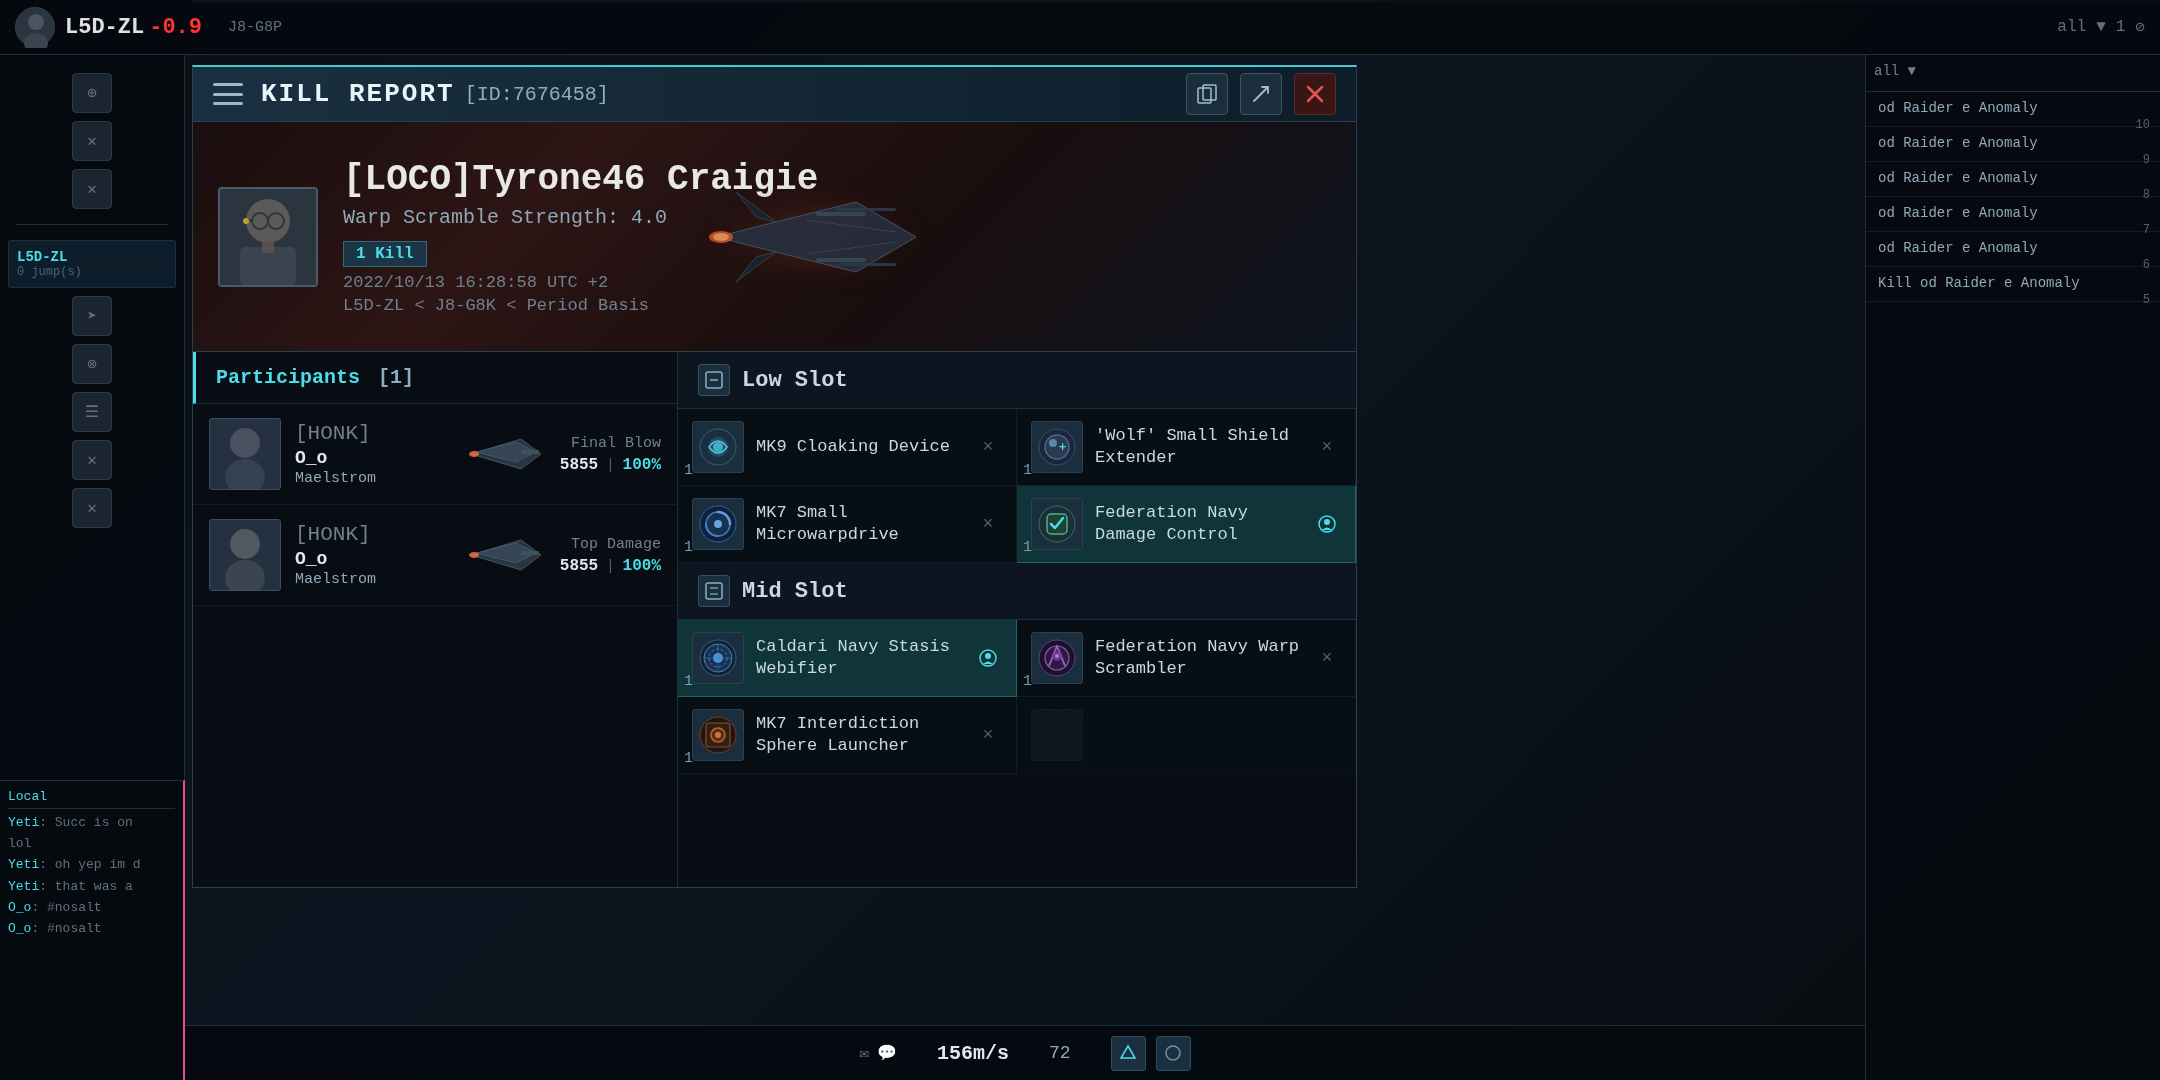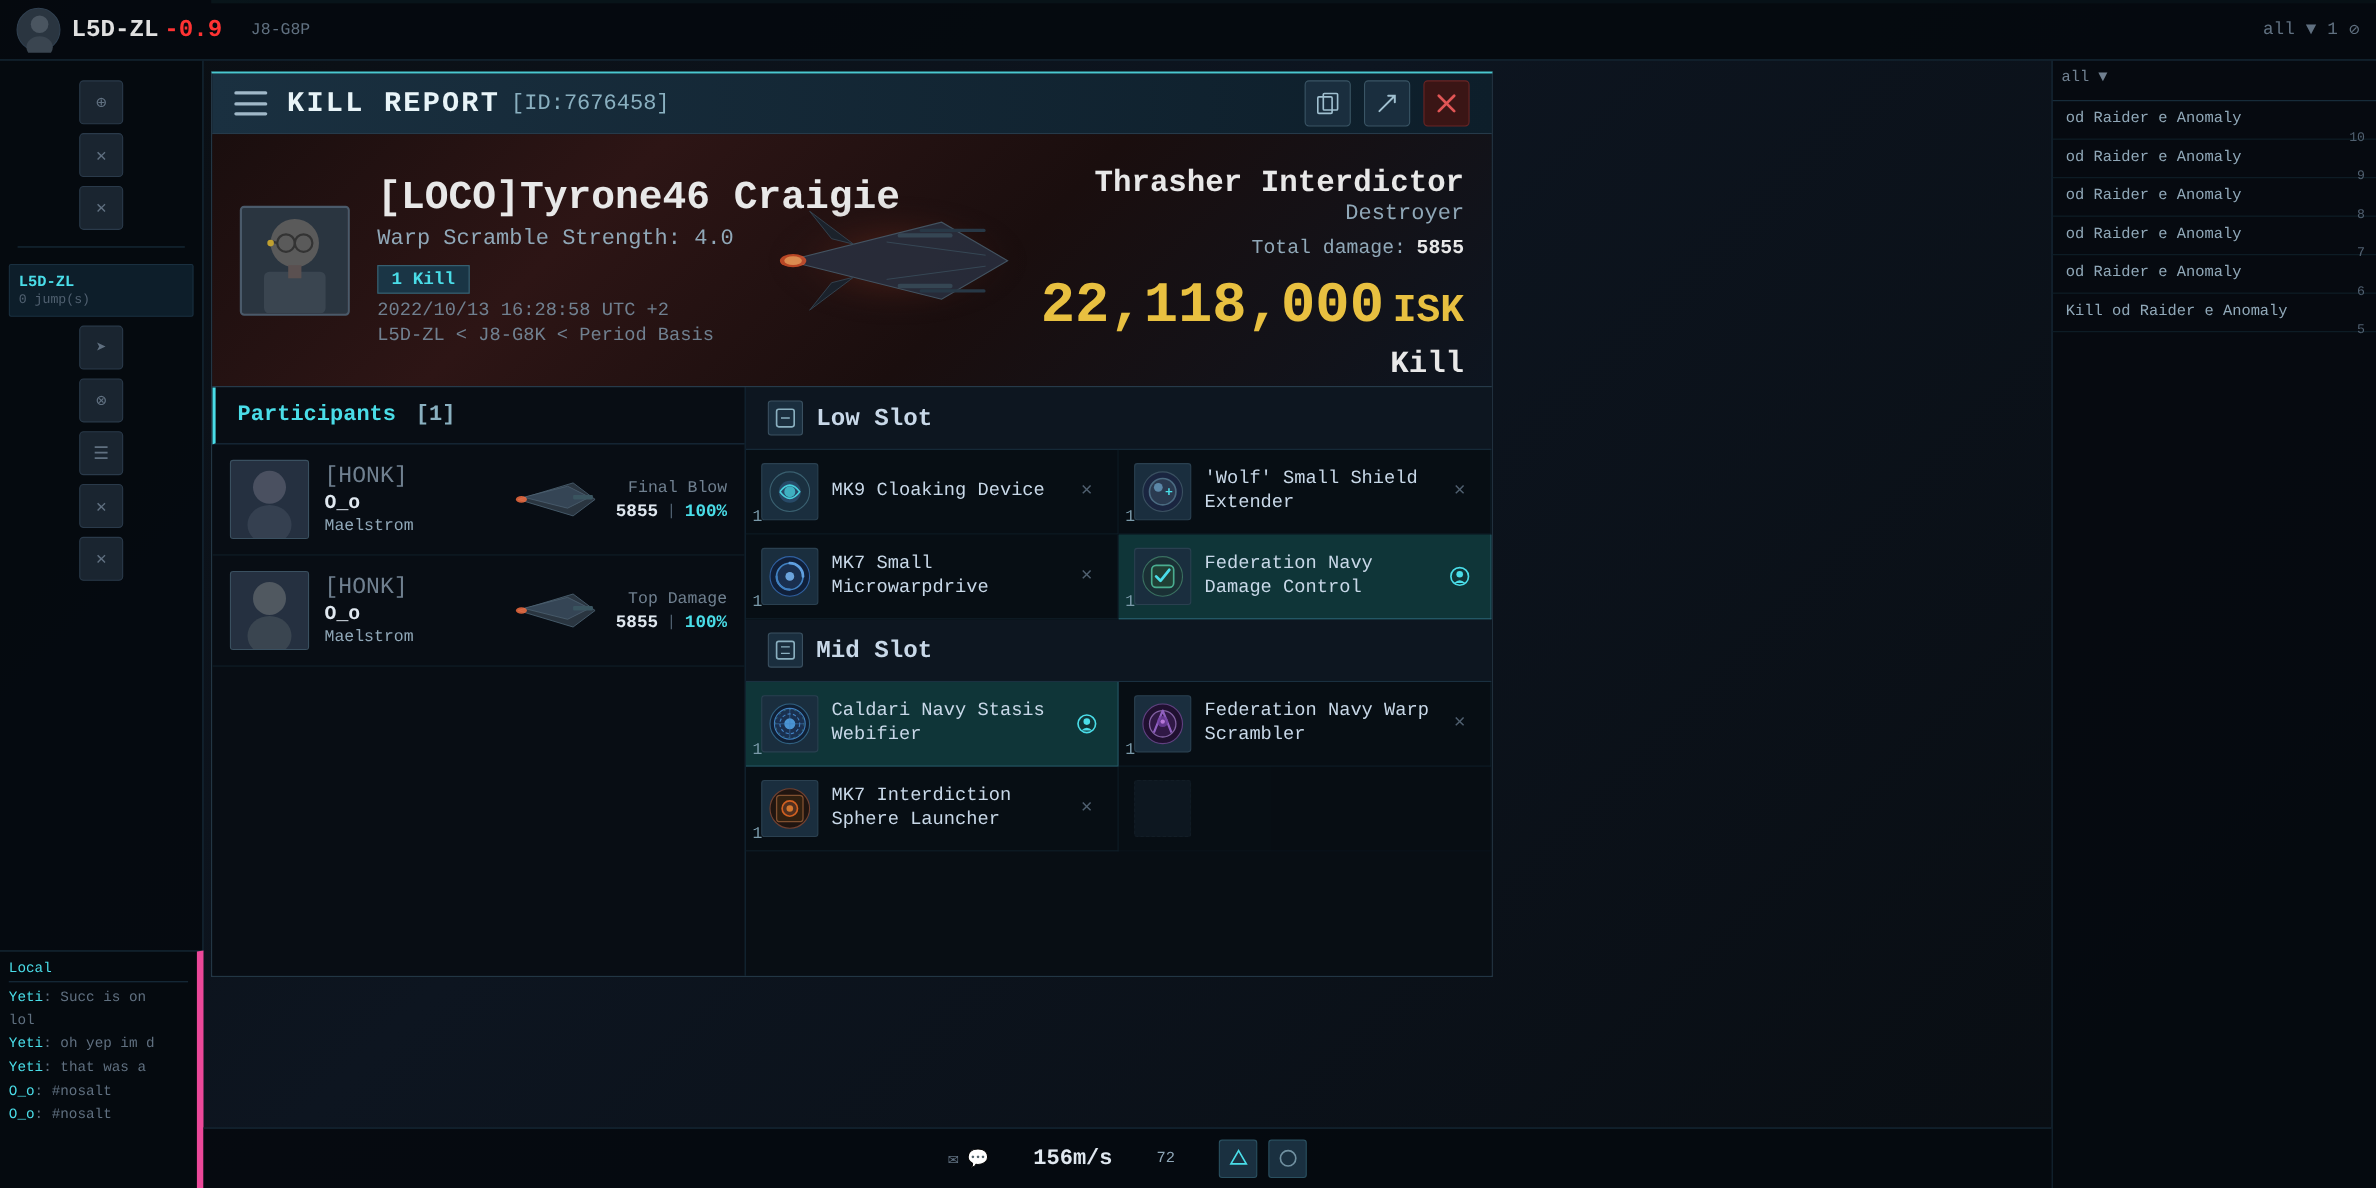--- a/index.html
+++ b/index.html
@@ -533,24 +533,24 @@
       font-size: 14px;
       margin-bottom: 2px;
     }
 
     
     .chat-area {
       position: absolute;
       left: 0;
       bottom: 0;
       width: 185px;
-      height: 216px;
+      height: 300px;
       background: rgba(5,10,15,0.9);
       border-top: 1px solid #1a3040;
-      border-right: 6px solid #ec4899;
+      border-right: 2px solid #ec4899;
       padding: 8px;
       overflow: hidden;
     }
 
     .chat-line {
       font-size: 13px;
       color: #607080;
       margin-bottom: 3px;
       line-height: 1.4;
     }
@@ -575,21 +575,21 @@
     }
 
     .speed-display {
       color: #e0e8f0;
       font-size: 20px;
       font-weight: bold;
     }
 
     .nav-value {
       color: #90a8b8;
-      font-size: 14px;
+      font-size: 18px;
     }
 
     
     ::-webkit-scrollbar { width: 6px; }
     ::-webkit-scrollbar-track { background: #0a1520; }
     ::-webkit-scrollbar-thumb { background: #2a4050; border-radius: 3px; }
 
     
     .time-display {
       position: absolute;
@@ -736,33 +736,20 @@
         <line x1="150" y1="78" x2="240" y2="90" stroke="#4a7080" stroke-width="0.8" opacity="0.6"></line>
         <line x1="150" y1="112" x2="240" y2="100" stroke="#4a7080" stroke-width="0.8" opacity="0.6"></line>
 
         <rect x="160" y="70" width="50" height="4" rx="2" fill="#3a5060"></rect>
         <rect x="160" y="116" width="50" height="4" rx="2" fill="#3a5060"></rect>
         <rect x="180" y="66" width="60" height="3" rx="1.5" fill="#2a4050"></rect>
         <rect x="180" y="121" width="60" height="3" rx="1.5" fill="#2a4050"></rect>
       </svg>
     </div>
 
-    <div class="kill-info-right">
-      <div class="ship-name">Thrasher Interdictor</div>
-      <div class="ship-type">Destroyer</div>
-      <div>
-        <span class="damage-label">Total damage:</span>
-        <span class="damage-value">5855</span>
-      </div>
-      <div style="display: flex; align-items: baseline; justify-content: flex-end; margin-top: 5px;">
-        <span class="isk-value">22,118,000</span>
-        <span class="isk-label">ISK</span>
-      </div>
-      <div class="kill-type-badge">Kill</div>
-    </div>
   </div>
 
   <div class="kill-body">
 
     <div class="participants-panel">
       <div class="section-header">
         <span>Participants</span>
         <span style="color: #8ab0c0; margin-left: 6px;">[1]</span>
       </div>
 

